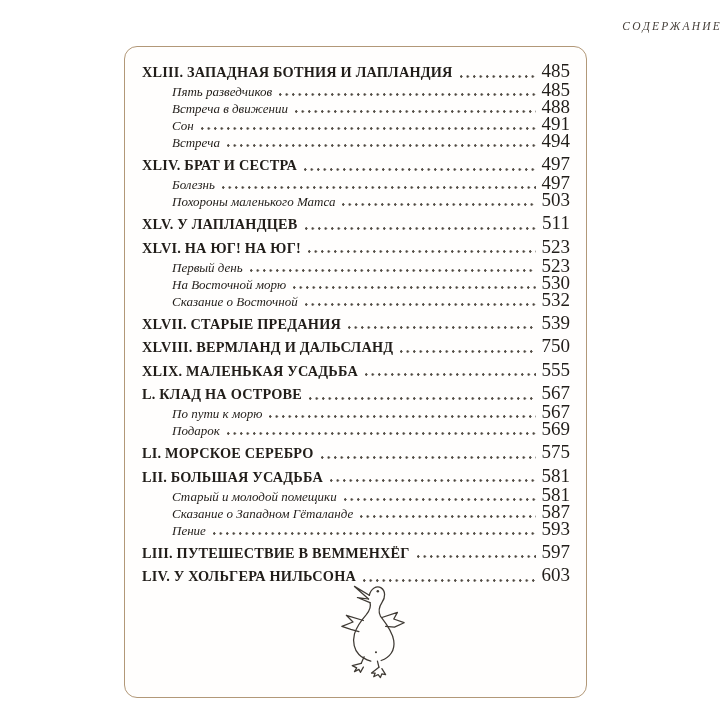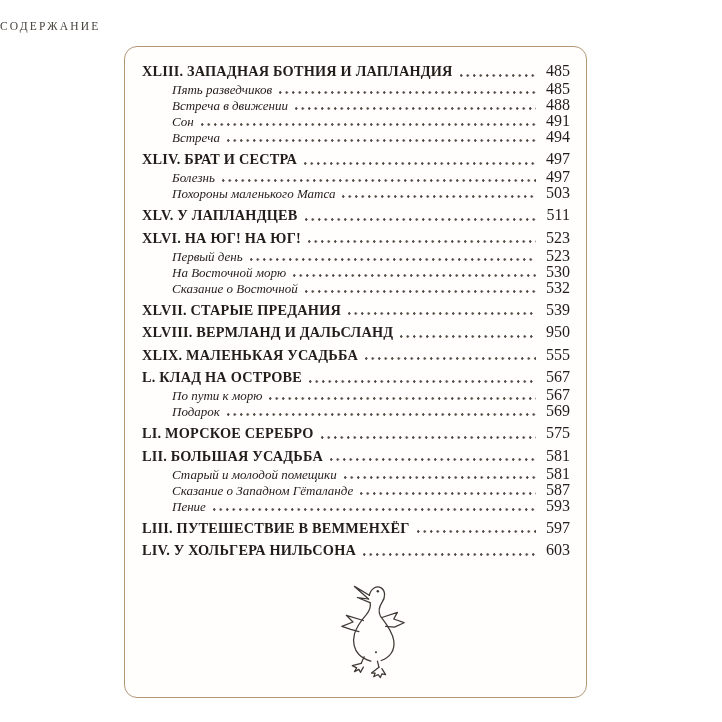--- a/index.html
+++ b/index.html
@@ -7,24 +7,25 @@
     width: 722px; height: 722px;
     background: #ffffff;
     position: relative;
     font-family: "Liberation Serif", serif;
     color: #211d19;
     overflow: hidden;
   }
   .page-title {
     position: absolute;
     top: 20px; left: 0; width: 722px;
-    text-align: left;
+    text-align: right;
     font-size: 11.5px;
     letter-spacing: 2.2px;
     color: #453f39;
+    font-style: italic;
   }
   .toc-box {
     position: absolute;
     left: 124px; top: 46px;
     width: 463px; height: 652px;
     border: 1.5px solid #b29878;
     border-radius: 13px;
     box-sizing: border-box;
     background: #fffefd;
   }
@@ -57,22 +58,22 @@
     flex: 1;
     align-self: flex-end;
     height: 3px;
     margin: 0 6px 3px 7px;
     background-image: radial-gradient(circle at 1.2px 1.5px, #4e4840 1.05px, transparent 1.35px);
     background-size: 6.5px 3px;
     background-repeat: repeat-x;
   }
   .pagenum {
     min-width: 28px;
-    text-align: right;
-    font-size: 16px;
+    text-align: center;
+    font-size: 19px;
     white-space: nowrap;
   }
   .goose {
     position: absolute;
     left: 200px;
     bottom: 18px;
     width: 96px;
     height: 100px;
   }
   .goose svg { width: 100%; height: 100%; }
@@ -150,21 +151,21 @@
     <span class="pagenum">532</span>
   </div>
       <div class="row chapter">
     <span class="label">XLVII. СТАРЫЕ ПРЕДАНИЯ</span>
     <span class="dots"></span>
     <span class="pagenum">539</span>
   </div>
       <div class="row chapter">
     <span class="label">XLVIII. ВЕРМЛАНД И ДАЛЬСЛАНД</span>
     <span class="dots"></span>
-    <span class="pagenum">950</span>
+    <span class="pagenum">750</span>
   </div>
       <div class="row chapter">
     <span class="label">XLIX. МАЛЕНЬКАЯ УСАДЬБА</span>
     <span class="dots"></span>
     <span class="pagenum">555</span>
   </div>
       <div class="row chapter">
     <span class="label">L. КЛАД НА ОСТРОВЕ</span>
     <span class="dots"></span>
     <span class="pagenum">567</span>

